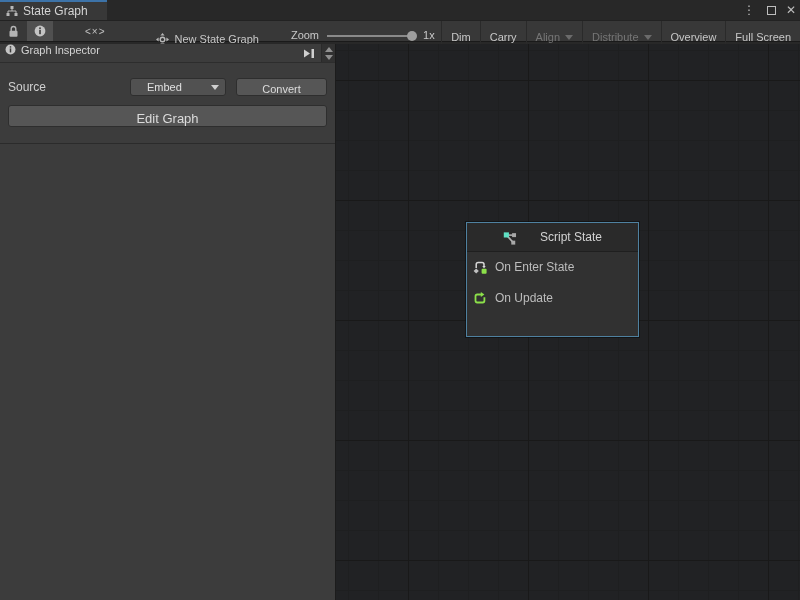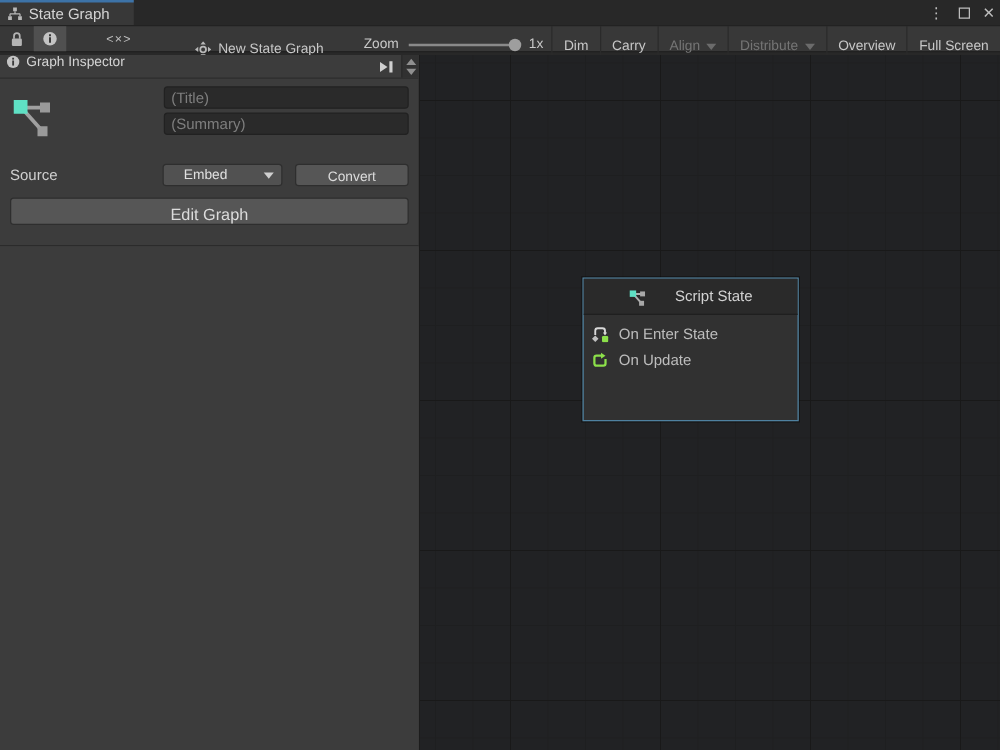--- a/index.html
+++ b/index.html
@@ -102,21 +102,21 @@
   .node{
     position:absolute;left:130px;top:178px;width:173px;height:115px;
     background:#313131;border:1px solid var(--node-border);
     box-shadow:0 0 0 1px rgba(0,0,0,0.4);
   }
   .node-header{
     height:29px;background:#2a2a2a;border-bottom:1px solid #1f1f1f;
     display:flex;align-items:center;justify-content:center;gap:22px;
     font-size:12px;color:#d2d2d2;
   }
-  .node-body{padding:8px 6px 0 6px;display:flex;flex-direction:column;gap:7px;}
+  .node-body{padding:8px 6px 0 6px;display:flex;flex-direction:column;gap:17px;}
   .node-row{display:flex;align-items:center;gap:8px;font-size:12px;color:#bdbdbd;}
   .node-row svg{flex:none;}
 </style>
 </head>
 <body>
 
 <div class="tab-bar">
   <div class="tab">
     <span style="display:flex;">
       <svg width="12" height="12" viewBox="0 0 12 12">
@@ -218,35 +218,20 @@
           <polygon points="2,1.5 2,9.5 8,5.5" fill="#cfcfcf"></polygon>
           <rect x="9.5" y="1" width="2.5" height="9" fill="#cfcfcf"></rect>
         </svg>
       </span>
       <span class="spinner">
         <span class="tri-up"></span>
         <span class="tri-down"></span>
       </span>
     </div>
 
-    <div class="fields-row">
-      <div class="graph-icon-box">
-        <svg width="38" height="38" viewBox="0 0 38 38">
-          <path d="M9 13 L28 13" stroke="#a0a0a0" stroke-width="3"></path>
-          <path d="M9 13 L26 32" stroke="#a0a0a0" stroke-width="3"></path>
-          <rect x="24" y="9" width="8" height="8" fill="#9a9a9a"></rect>
-          <rect x="22" y="28" width="8" height="8" fill="#9a9a9a"></rect>
-          <rect x="3" y="7" width="11" height="11" style="fill:var(--graph-teal)"></rect>
-        </svg>
-      </div>
-      <div class="fields-col">
-        <input class="field" type="text" placeholder="(Title)" style="">
-        <input class="field" type="text" placeholder="(Summary)" style="">
-      </div>
-    </div>
 
     <div class="source-row">
       <span class="source-label">Source</span>
       <div class="dropdown">
         <span>Embed</span>
         <span class="dd-arrow"></span>
       </div>
       <div class="btn convert-btn">
         <span>Convert</span>
       </div>

